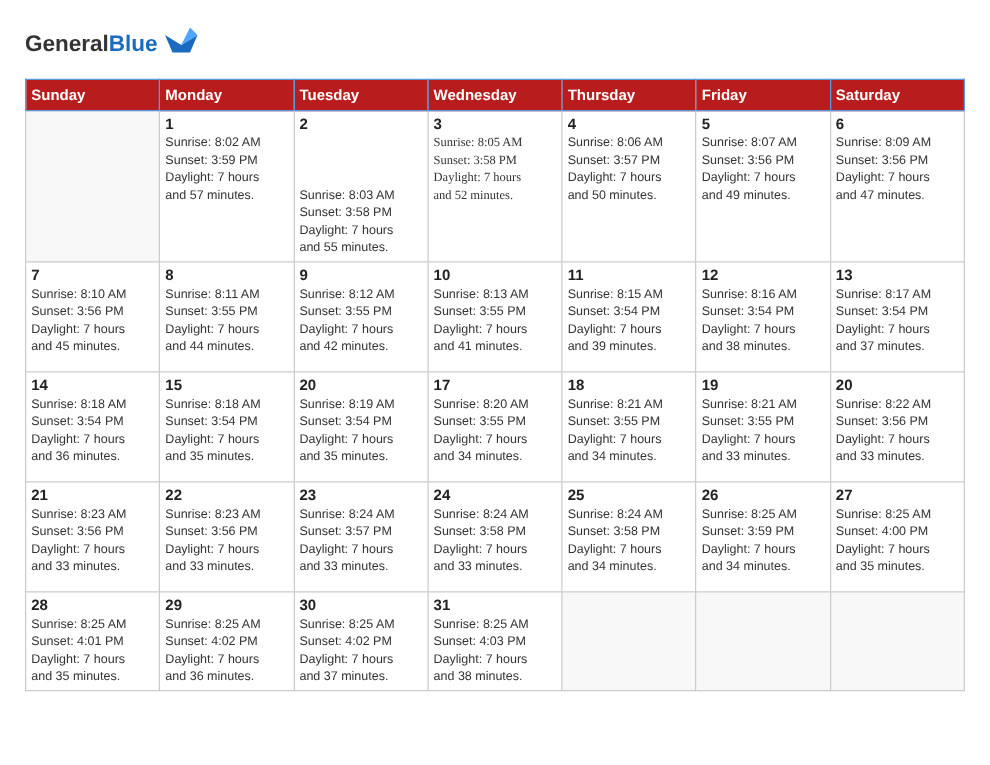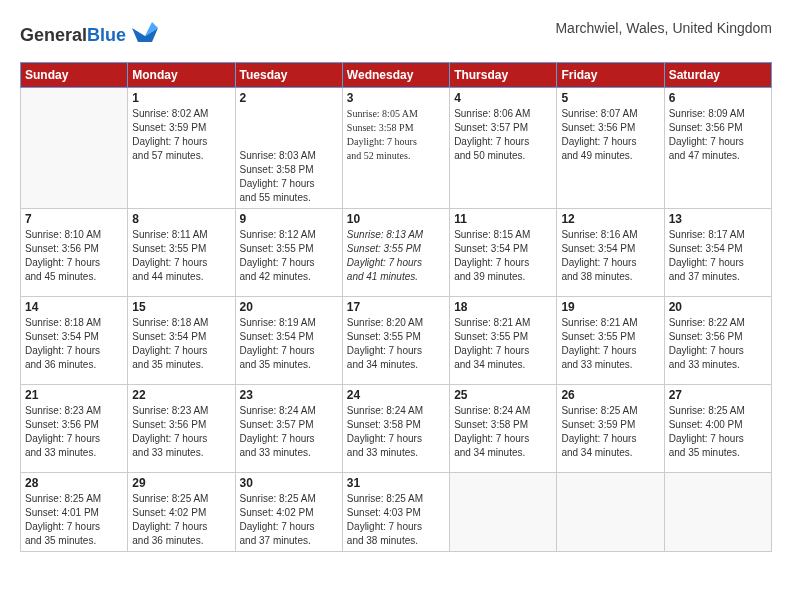--- a/index.html
+++ b/index.html
@@ -99,21 +99,20 @@
           <div style="margin-left:4px;">
             <svg width="30" height="30" viewBox="0 0 30 30">
               <polygon points="8,24 22,24 28,10 15,18 2,10" fill="#1a6bbf"></polygon>
               <polygon points="15,18 28,10 22,4" fill="#4da6ff"></polygon>
             </svg>
           </div>
         </div>
       </div>
     </div>
     <div class="title-block">
-      <div class="location">Marchwiel, Wales, United Kingdom</div>
     </div>
   </div>
 
   <table class="calendar">
     <thead>
       <tr>
       <th>Sunday</th>
           <th>Monday</th>
           <th>Tuesday</th>
           <th>Wednesday</th>
@@ -185,21 +184,21 @@
           </td>
           <td>
             <span class="day-num">9</span>
             <div class="day-info" style="white-space: pre-line;">Sunrise: 8:12 AM
 Sunset: 3:55 PM
 Daylight: 7 hours
 and 42 minutes.</div>
           </td>
           <td>
             <span class="day-num">10</span>
-            <div class="day-info" style="white-space: pre-line; font-style: italic;">Sunrise: 8:13 AM
+            <div class="day-info" style="white-space: pre-line;">Sunrise: 8:13 AM
 Sunset: 3:55 PM
 Daylight: 7 hours
 and 41 minutes.</div>
           </td>
           <td>
             <span class="day-num">11</span>
             <div class="day-info" style="white-space: pre-line;">Sunrise: 8:15 AM
 Sunset: 3:54 PM
 Daylight: 7 hours
 and 39 minutes.</div>

